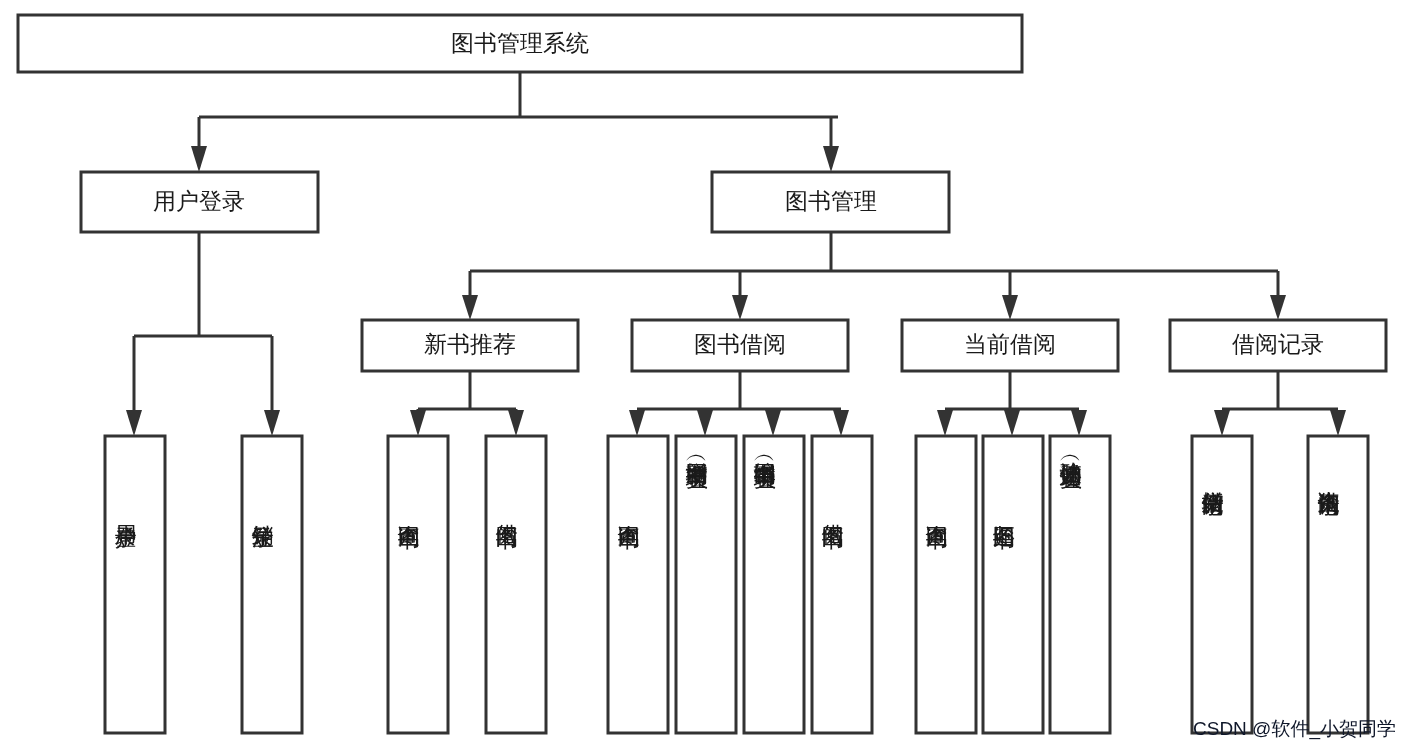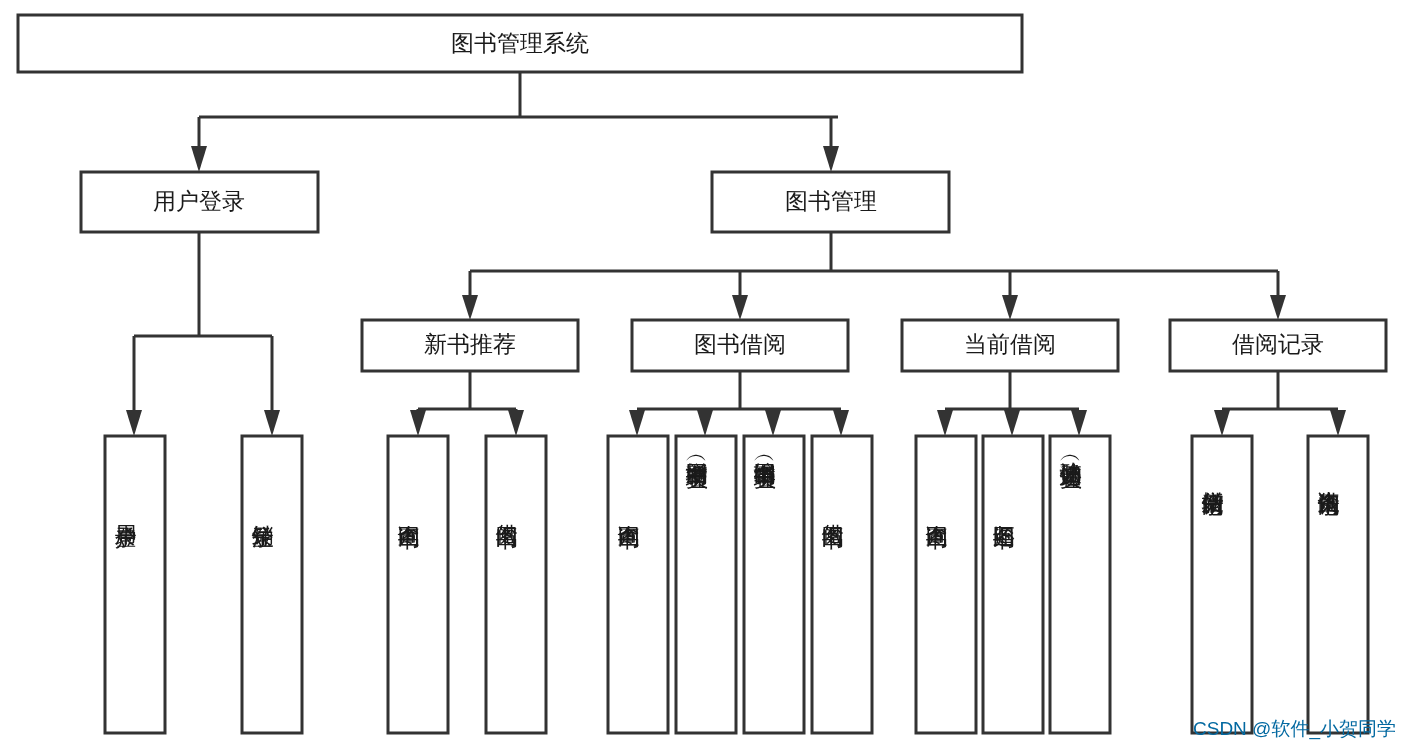--- a/index.html
+++ b/index.html
@@ -57,21 +57,21 @@
     line-height: 1.12;
     color: #1a1a1a;
     letter-spacing: 1px;
     white-space: nowrap;
     pointer-events: none;
   }
   .watermark {
     position: absolute;
     font-family: "Liberation Sans", "DejaVu Sans", sans-serif;
     font-size: 19px;
-    color: #0369a1;
+    color: #0f172a;
     white-space: nowrap;
   }
 </style>
 </head>
 <body>
 
 <div id="diagram-root">
 
   <svg id="flowchart" viewBox="0 0 1405 747">
 

